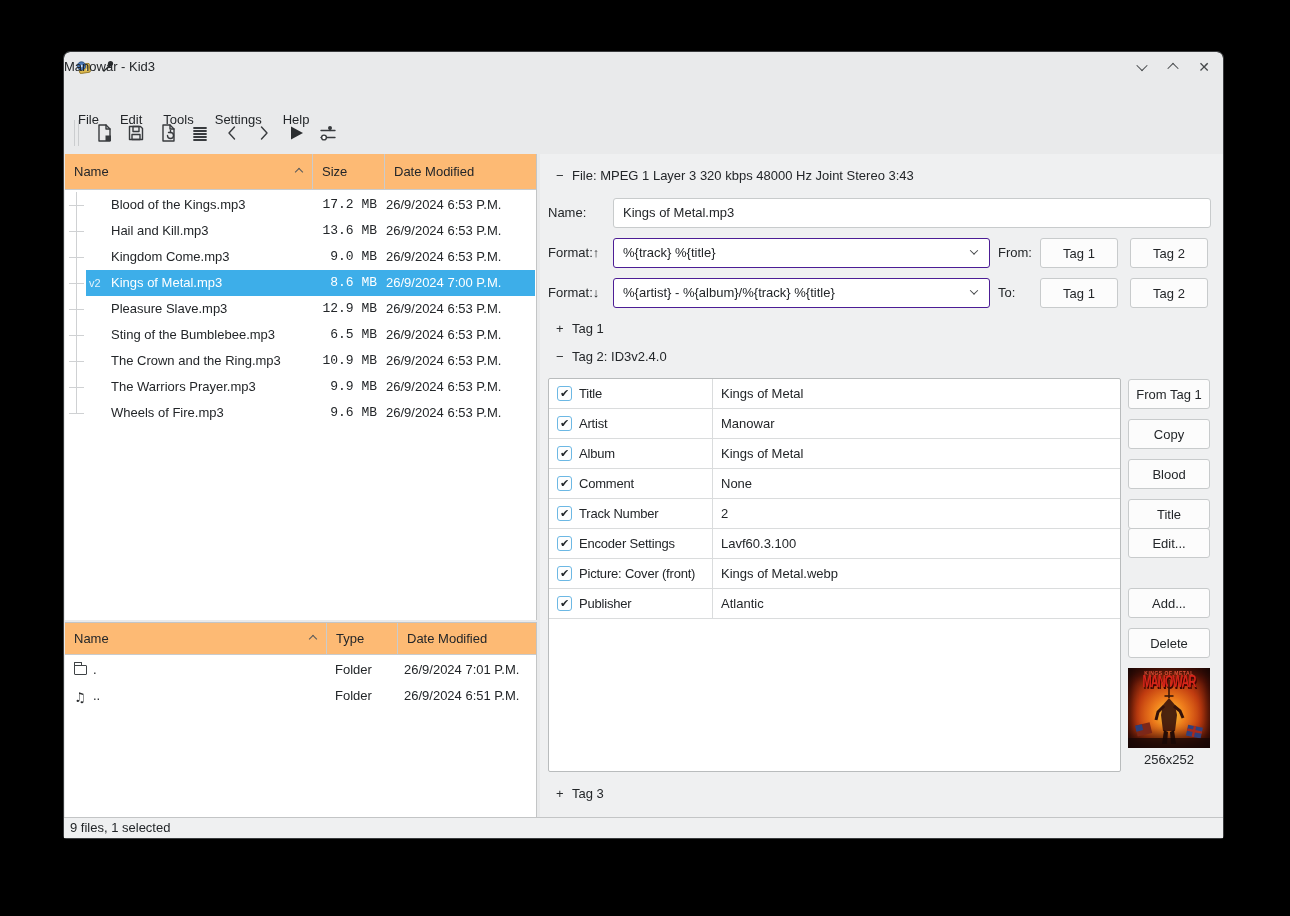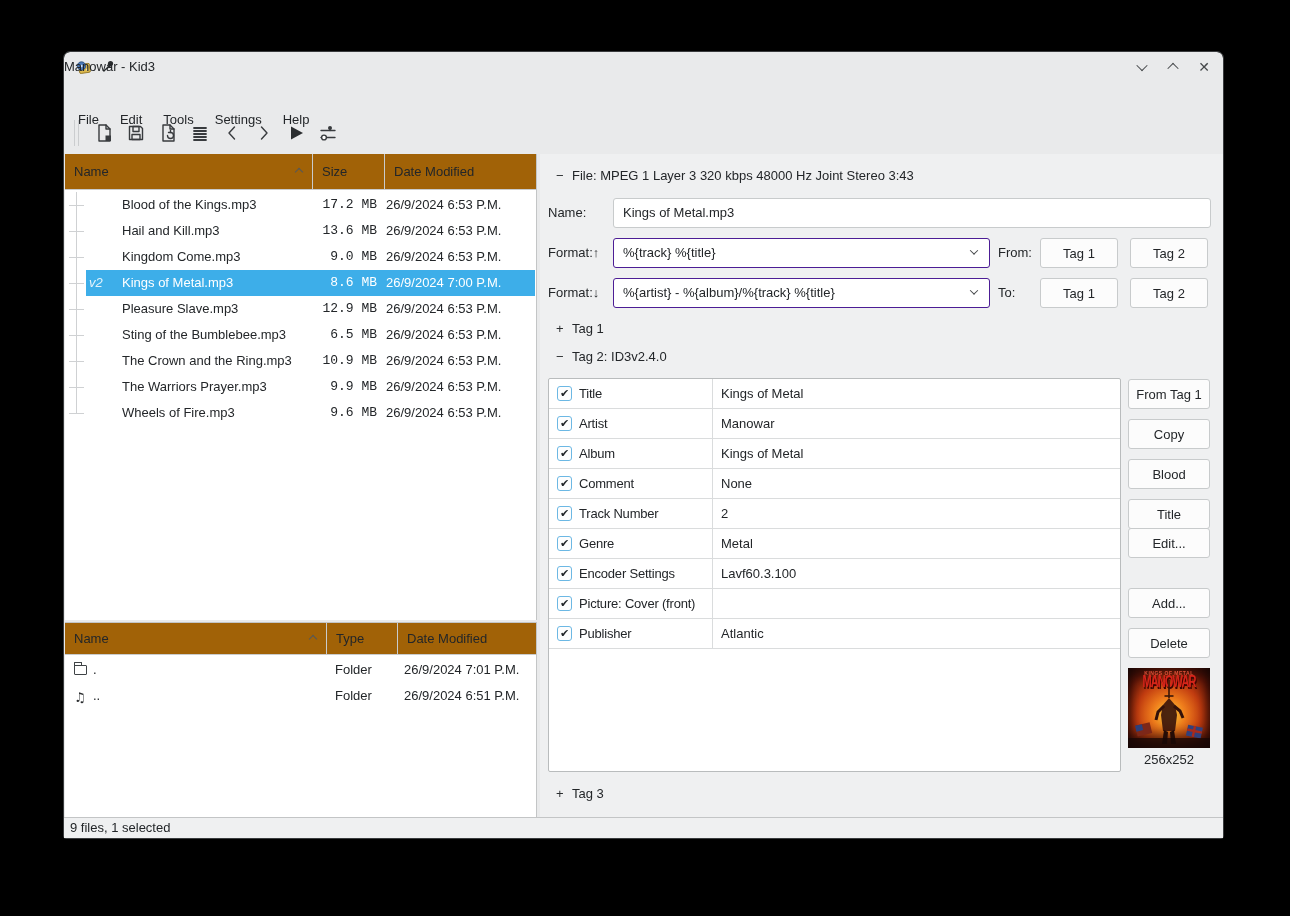--- a/index.html
+++ b/index.html
@@ -34,39 +34,39 @@
   .tb-handle { width:5px; height:26px; border-left:1px solid #cbcdcf; border-right:1px solid #cbcdcf; margin-right:9px; }
   .tb-btn { width:32px; height:30px; display:flex; align-items:center; justify-content:center; }
   .tb-btn svg { stroke:#383b3e; stroke-width:1.4; fill:none; stroke-linecap:round; stroke-linejoin:round; }
 
   
   .panel-left { position:absolute; left:1px; top:102px; width:472px; height:663px; }
   .list { position:absolute; left:0; right:0; background:#fff; border-right:1px solid #c3c5c6; }
   .top-list { top:0; height:466px; }
   .bottom-list { top:468px; height:195px; border-top:1px solid #c3c5c6; }
 
-  .list-header { position:absolute; left:0; right:0; top:0; background:#a16207;
+  .list-header { position:absolute; left:0; right:0; top:0; background:#fdba74;
                  border-bottom:1px solid #c9cbcc; }
   .top-list .list-header { height:36px; }
   .bottom-list .list-header { height:32px; }
   .hcell { position:absolute; top:0; bottom:0; display:flex; align-items:center; padding-left:9px; }
   .hsep { position:absolute; top:0; bottom:0; width:1px; background:#c9cbcc; }
   .sort-chev { display:inline-block; width:6px; height:6px;
                border-right:1.3px solid #55585a; border-bottom:1.3px solid #55585a;
                transform:rotate(-135deg); margin-left:8px; }
 
   .file-rows { position:absolute; left:0; right:1px; top:38px; }
   .file-rows::before { content:""; position:absolute; left:11px; top:0; height:221px; border-left:1px solid #cfd1d3; }
   .file-row { position:relative; height:26px; line-height:26px; }
   .file-row::before { content:""; position:absolute; left:4px; width:15px; top:13px; border-top:1px solid #cfd1d3; }
-  .file-row .fname { position:absolute; left:46px;margin-left:11px; }
+  .file-row .fname { position:absolute; left:46px; }
   .file-row .fsize { position:absolute; left:240px; width:72px; text-align:right;font-family:Liberation Mono, monospace; }
   .file-row .fdate { position:absolute; left:321px; }
   .file-row.selected { background:linear-gradient(to right, transparent 21px, #3daee9 21px); color:#fff; }
-  .v2-badge { position:absolute; left:24px; top:0; font-size:13px; color:#e2f2fb;font-style:italic; }
+  .v2-badge { position:absolute; left:24px; top:0; font-size:11px; color:#e2f2fb; }
 
   .folder-rows { position:absolute; left:0; right:1px; top:34px; }
   .folder-row { position:relative; height:26px; line-height:26px; }
   .folder-row .fname { position:absolute; left:28px; }
   .folder-row .ftype { position:absolute; left:270px; }
   .folder-row .fdate { position:absolute; left:339px; }
   .row-icon { position:absolute; left:9px; top:8px; }
   .row-icon.folder-icon { width:13px; height:10px; border:1px solid #3f4346; border-radius:1px; }
   .row-icon.folder-icon::before { content:""; position:absolute; left:-1px; top:-4px; width:6px; height:3px;
                                   border:1px solid #3f4346; border-bottom:none; border-radius:1px 1px 0 0; }
@@ -402,35 +402,31 @@
           <span class="tag-value">None</span>
         </div>
 
 
         <div class="tag-row">
           <span class="tag-check"></span>
           <span class="tag-field">Track Number</span>
           <span class="tag-value">2</span>
         </div>
 
-        <div class="tag-row">
-          <span class="tag-check"></span>
-          <span class="tag-field">Genre</span>
-          <span class="tag-value">Metal</span>
-        </div>
 
         <div class="tag-row">
           <span class="tag-check"></span>
           <span class="tag-field">Encoder Settings</span>
           <span class="tag-value">Lavf60.3.100</span>
         </div>
 
         <div class="tag-row">
           <span class="tag-check"></span>
           <span class="tag-field">Picture: Cover (front)</span>
+          <span class="tag-value">Kings of Metal.webp</span>
         </div>
 
         <div class="tag-row">
           <span class="tag-check"></span>
           <span class="tag-field">Publisher</span>
           <span class="tag-value">Atlantic</span>
         </div>
       </div>
 
     <div class="btn side-btn" style="top:225px;">

